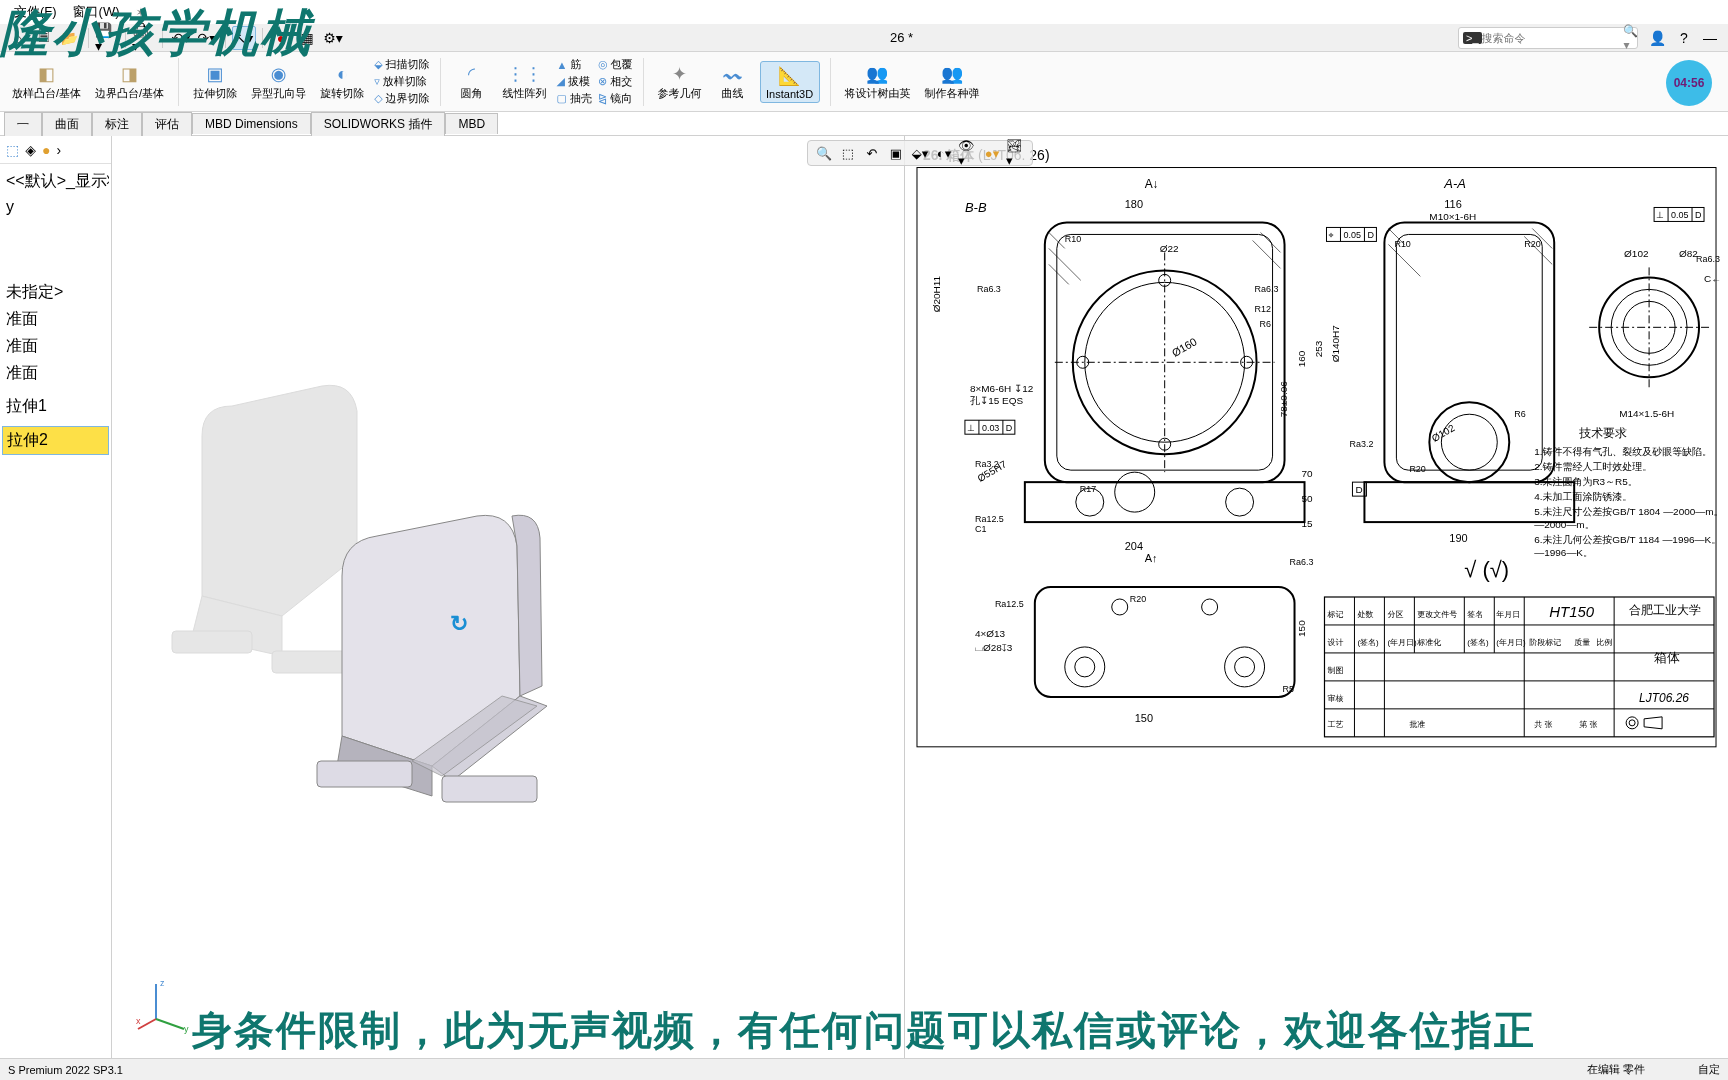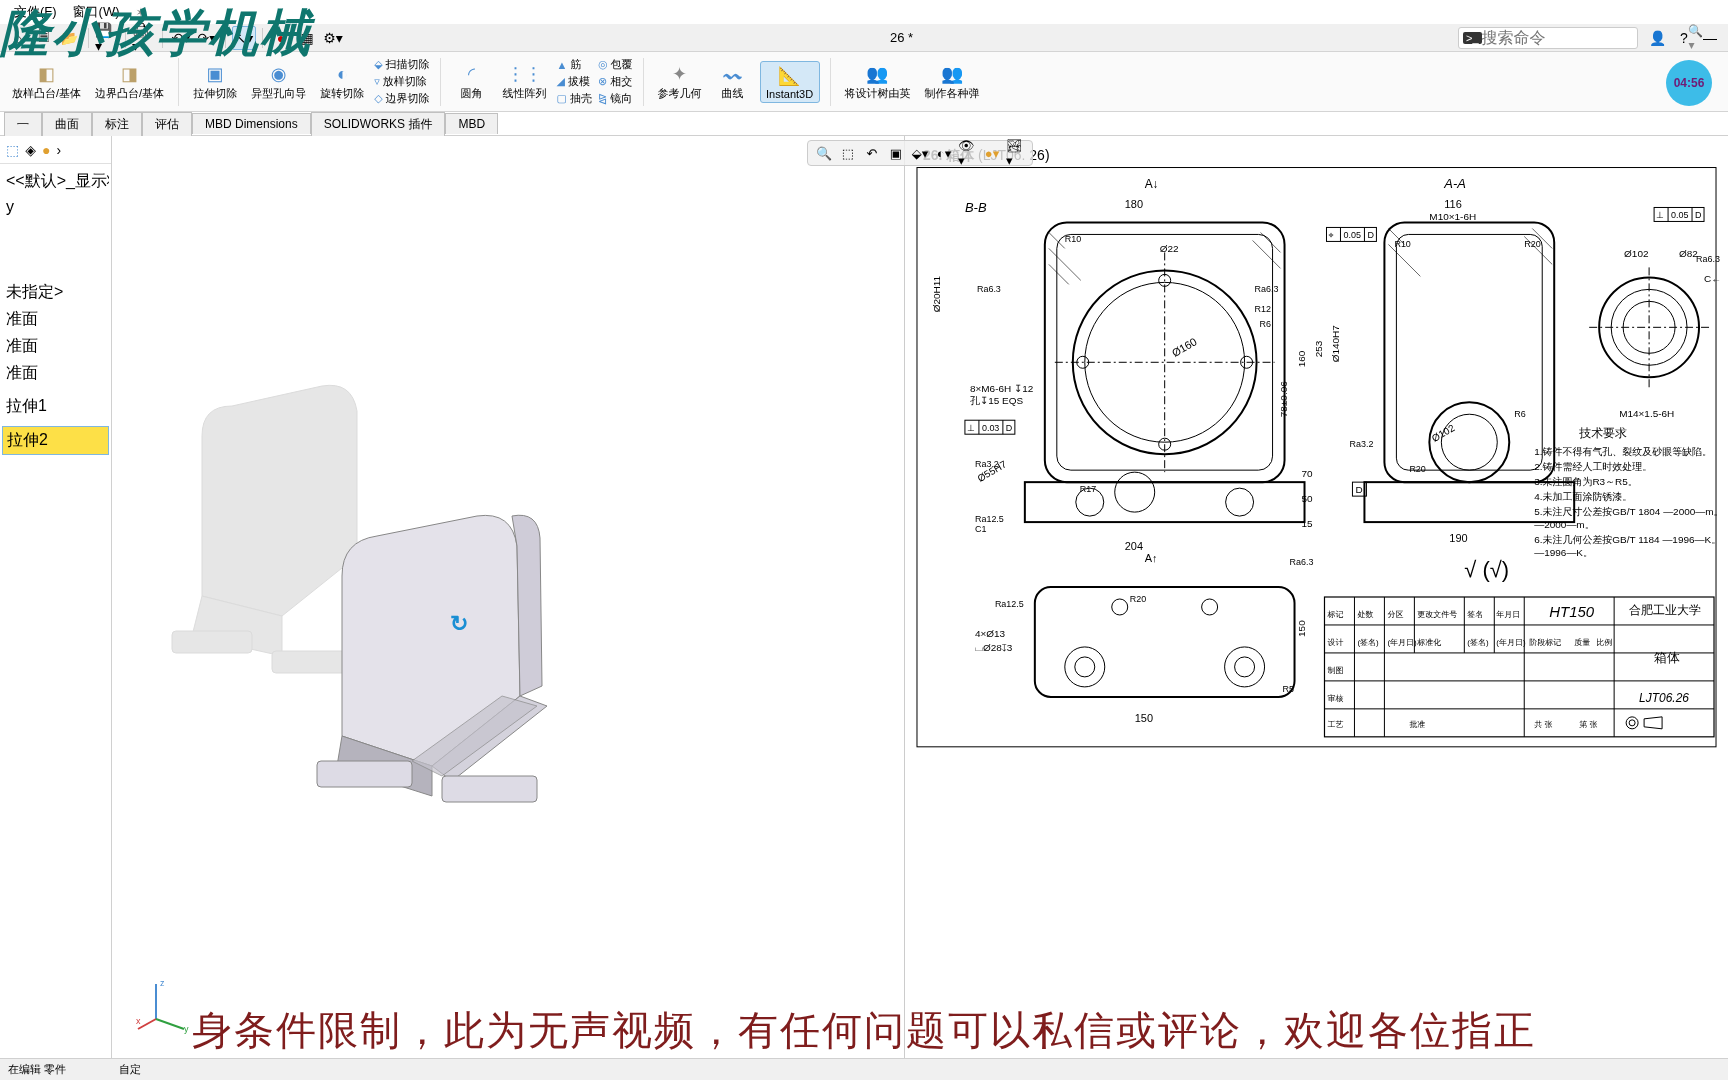--- a/index.html
+++ b/index.html
@@ -4,21 +4,21 @@
 <style>
 * { margin: 0; padding: 0; box-sizing: border-box; font-family: "Microsoft YaHei", Arial, sans-serif; }
 html, body { width: 1728px; height: 1080px; overflow: hidden; background: #fff; }
 .menubar { height: 24px; background: #fff; display: flex; align-items: center; padding: 0 8px; font-size: 13px; gap: 4px; }
 .menubar span { padding: 2px 6px; cursor: pointer; }
 .toolbar1 { height: 28px; background: #f0f0f0; display: flex; align-items: center; padding: 0 6px; gap: 2px; border-bottom: 1px solid #d4d4d4; }
 .toolbar1 .icon-btn { width: 24px; height: 24px; display: flex; align-items: center; justify-content: center; font-size: 14px; cursor: pointer; border-radius: 2px; }
 .toolbar1 .sep { width: 1px; height: 20px; background: #ccc; margin: 0 4px; }
 .toolbar1 .doc-name { margin-left: auto; margin-right: auto; font-size: 13px; }
 .toolbar1 .search-box { display: flex; align-items: center; background: #fff; border: 1px solid #ccc; border-radius: 3px; padding: 1px 4px; width: 180px; height: 22px;}
-.toolbar1 .search-box input { border: none; outline: none; font-size: 16px; flex: 1; background: transparent; }
+.toolbar1 .search-box input { border: none; outline: none; font-size: 11px; flex: 1; background: transparent; }
 .ribbon { height: 60px; background: #fafafa; display: flex; align-items: center; padding: 0 8px; gap: 6px; border-bottom: 1px solid #d4d4d4; position: relative; }
 .ribbon .rbtn { display: flex; flex-direction: column; align-items: center; font-size: 11px; padding: 2px 4px; cursor: pointer; border-radius: 3px; min-width: 42px; }
 .ribbon .rbtn.big { min-width: 60px; }
 .ribbon .rbtn .ricon { width: 24px; height: 24px; display: flex; align-items: center; justify-content: center; font-size: 18px; }
 .ribbon .rbtn.active { background: #d4e8f7; border: 1px solid #7fb7e0; }
 .ribbon .rsep { width: 1px; height: 48px; background: #ddd; margin: 0 4px; }
 .timer { position: absolute; right: 16px; top: 8px; width: 46px; height: 46px; border-radius: 50%; background: #3dbce8; color: #701a75; display: flex; align-items: center; justify-content: center; font-size: 12px; font-weight: bold; }
 .subtitle-overlay { position: absolute; left: 668px; top: 86px; font-size: 15px; color: #b08020; font-weight: bold; background: rgba(255,255,180,0.3); padding: 1px 6px;}
 .tabbar { height: 24px; background: #fff; display: flex; align-items: center; font-size: 12px; border-bottom: 1px solid #d0d0d0; padding-left: 4px; }
 .tabbar .tab { padding: 3px 12px; border: 1px solid #c0c0c0; border-bottom: none; background: #f0f0f0; cursor: pointer; }
@@ -30,21 +30,21 @@
 .tree .tnode.sel { background: #fde047; border: 1px solid #7fb7e0; }
 .viewport { flex: 1; position: relative; background: #fff; }
 .heads-up { position: absolute; top: 4px; left: 50%; transform: translateX(-50%); display: flex; gap: 4px; background: rgba(240,240,240,0.8); border: 1px solid #ccc; border-radius: 4px; padding: 2px 6px; z-index: 5; }
 .heads-up .hbtn { width: 20px; height: 20px; font-size: 13px; display: flex; align-items: center; justify-content: center; cursor: pointer;}
 .triad { position: absolute; left: 24px; bottom: 24px; width: 60px; height: 60px; }
 .model-area { position: absolute; left: 30px; top: 180px; width: 480px; height: 500px; pointer-events: none; }
 .drawing-pane { position: absolute; right: 0; top: 0; bottom: 0; width: 824px; background: #fff; border-left: 1px solid #ccc; overflow: hidden; }
 .statusbar { height: 22px; background: #f0f0f0; border-top: 1px solid #d0d0d0; display: flex; align-items: center; font-size: 11px; padding: 0 8px; }
 .statusbar .left { flex: 1; }
 .overlay-title { position: absolute; top: 0px; left: 0px; font-size: 50px; font-weight: 900; color: #0f766e; font-style: italic; letter-spacing: 2px; z-index: 200; }
-.overlay-bottom { position: absolute; bottom: 22px; left: 0; right: 0; text-align: center; font-size: 40px; font-weight: 400; color: #7f1d1d; z-index: 200; letter-spacing: 2px; white-space: nowrap;}
+.overlay-bottom { position: absolute; bottom: 22px; left: 0; right: 0; text-align: center; font-size: 40px; font-weight: 700; color: #0f766e; z-index: 200; letter-spacing: 2px; white-space: nowrap;}
 .drawing-img { width: 100%; height: 100%; }
 .rotate-cursor { position: absolute; left: 338px; top: 475px; font-size: 22px; color: #1a8fd4; font-weight: bold; z-index: 10;}
 </style>
 </head>
 <body>
 
 <div class="overlay-title">隆小孩学机械</div>
 
 <div class="menubar">
   <span>文件(F)</span>
@@ -466,17 +466,18 @@
               <circle cx="8" cy="8" r="3" fill="none" stroke="#000"></circle>
               <path d="M 20 4 L 38 2 L 38 14 L 20 12 Z" fill="none" stroke="#000"></path>
             </g>
         </g>
       </svg>
     </div>
   </div>
 </div>
 
 <div class="statusbar">
+  <span class="left">S Premium 2022 SP3.1</span>
   <span style="margin-right:53px;">在编辑 零件</span>
   <span>自定</span>
 </div>
 
 <div class="overlay-bottom">身条件限制，此为无声视频，有任何问题可以私信或评论，欢迎各位指正</div>
 
 </body></html>

